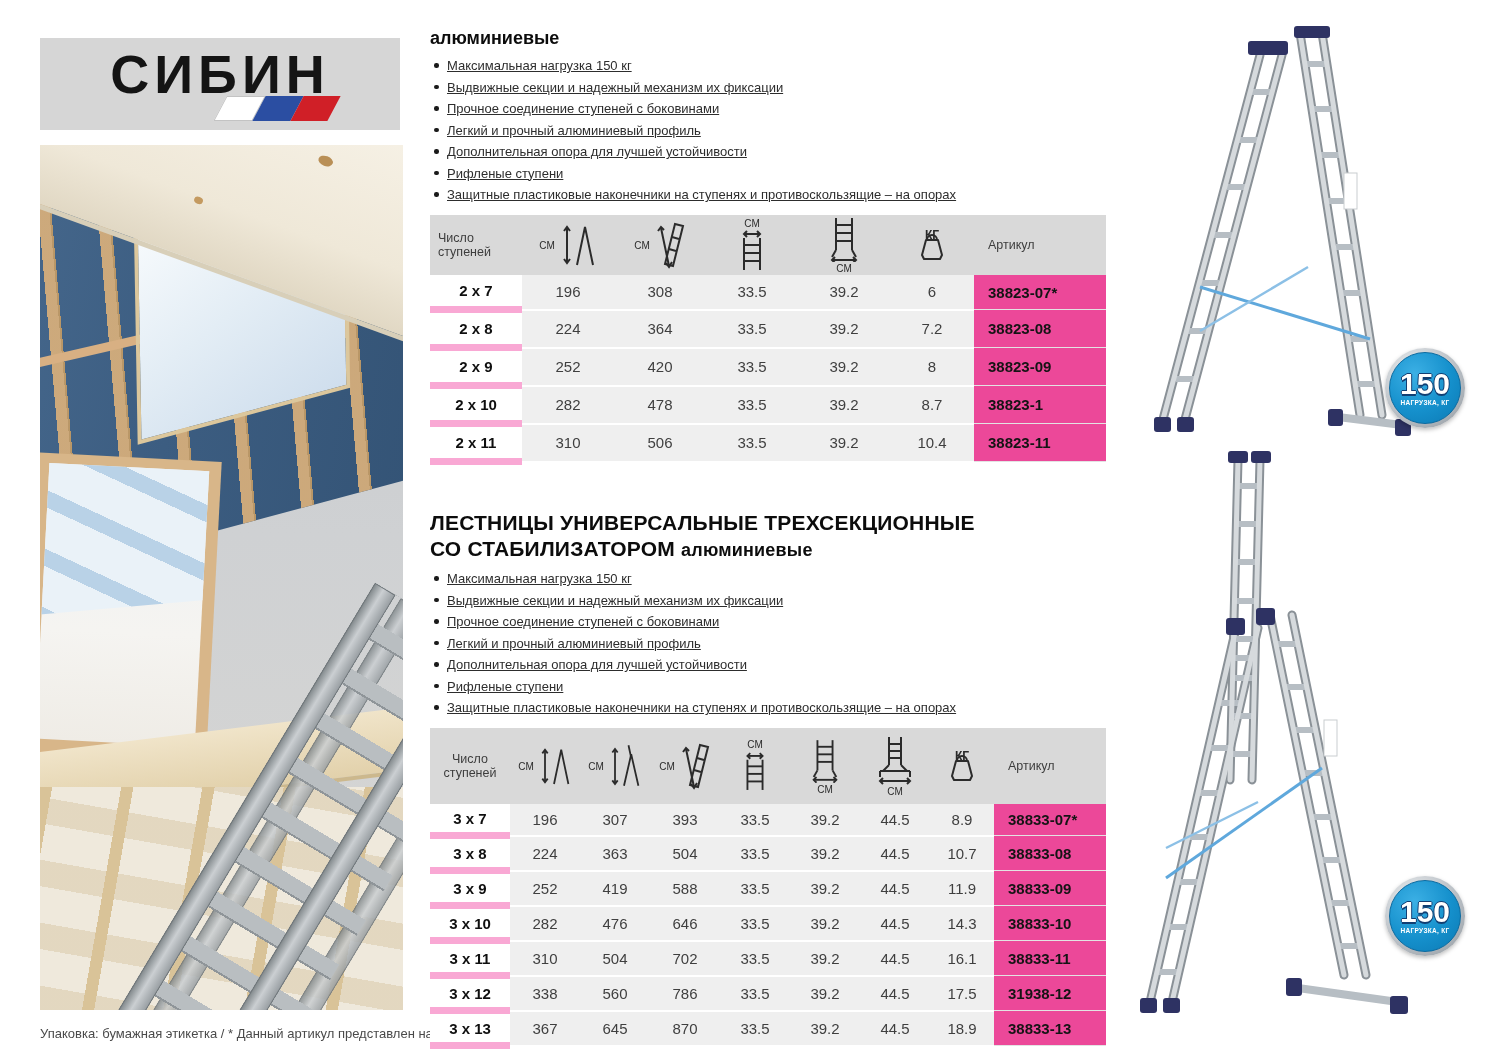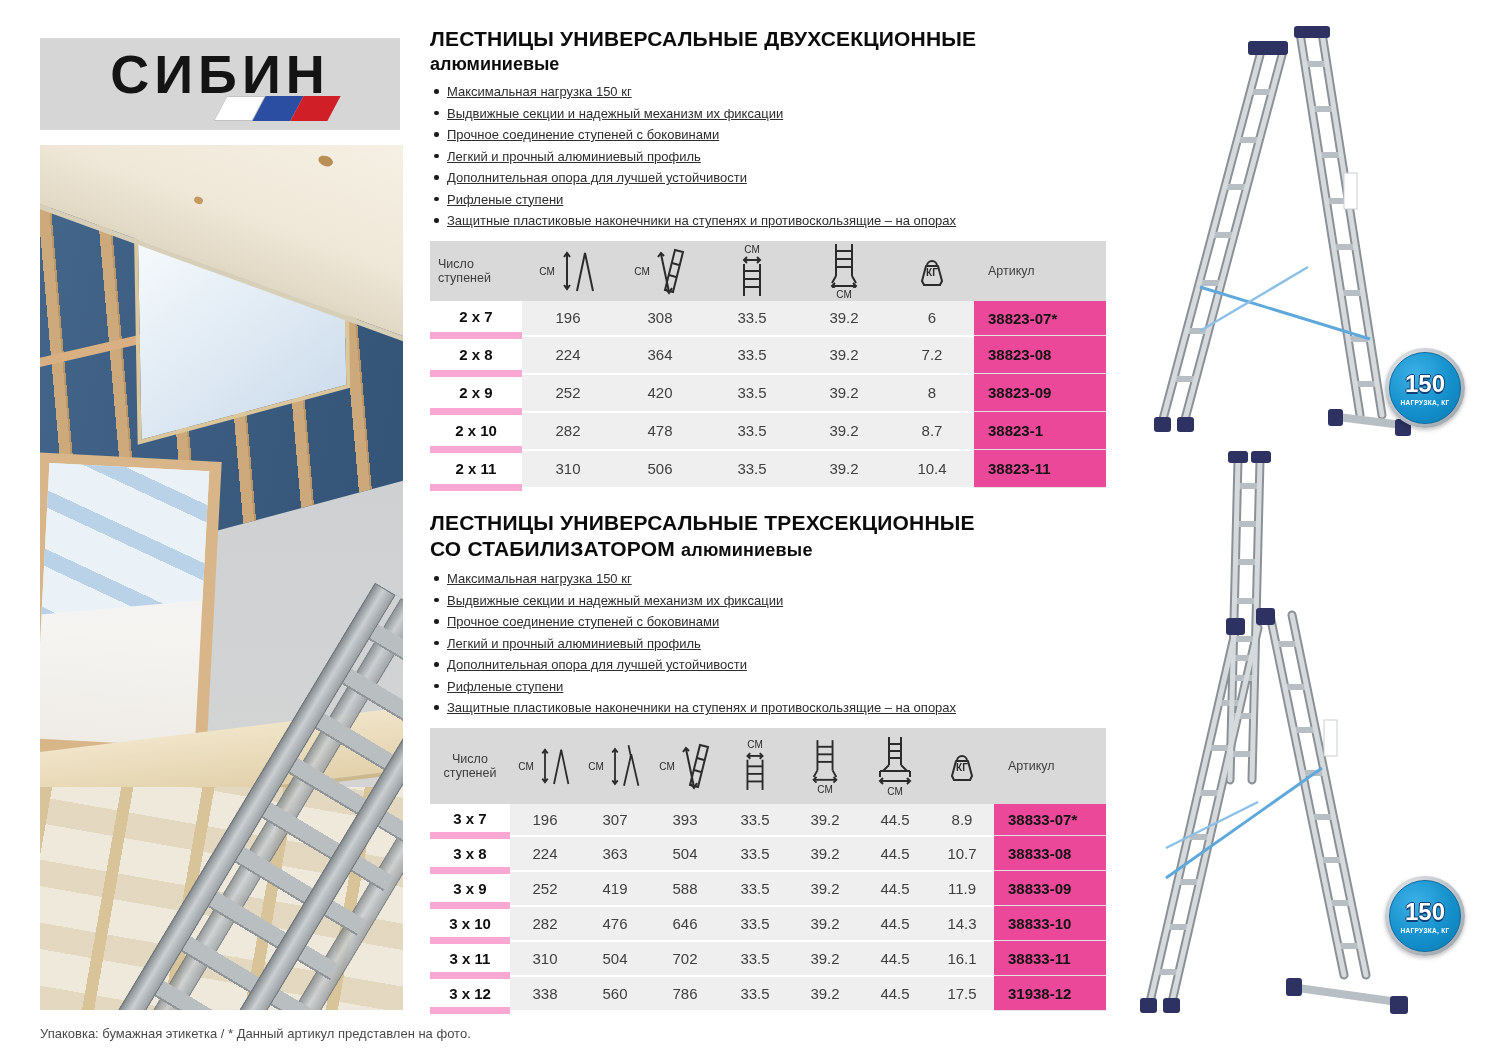--- a/index.html
+++ b/index.html
@@ -81,35 +81,35 @@
   table.t1 tbody td{height:29px;}
   table.t2 tbody td{height:26px;}
   td.c-val{background:#efefef;border-bottom:2px solid #fff;font-size:15px;color:#3f3f3f;text-align:center;}
   td.c-steps{background:#fff;border-bottom:7px solid #f9a8d4;font-weight:bold;font-size:15px;color:#0f0f0f;text-align:center;}
   td.c-article{background:#ec4899;border-bottom:1px solid #e3e3e3;font-weight:bold;font-size:15px;color:#141414;text-align:left;padding-left:14px;}
   .ic-row{display:flex;align-items:center;justify-content:center;gap:2px;}
   .ic-col{display:flex;flex-direction:column;align-items:center;gap:1px;}
   .u{font-size:10px;color:#2a2a2a;}
   .ic{display:block;}
   .kett{position:relative;display:flex;align-items:center;justify-content:center;}
-  .kett .kg{position:absolute;left:50%;bottom:10px;transform:translateX(-50%);font-size:10px;font-weight:bold;color:#2a2a2a;}
+  .kett .kg{position:absolute;left:50%;bottom:20px;transform:translateX(-50%);font-size:12px;font-weight:bold;color:#2a2a2a;}
 
   
   .ladder1{position:absolute;left:1148px;top:25px;}
   .ladder2{position:absolute;left:1130px;top:450px;}
 
   
   .badge{position:absolute;width:80px;height:80px;border-radius:50%;
          background:radial-gradient(circle at 35% 30%,#eceff1,#b7bdc3 60%,#8d949a);
          display:flex;align-items:center;justify-content:center;box-shadow:0 2px 4px rgba(0,0,0,.25);}
   .badge.b1{left:1385px;top:348px;} .badge.b2{left:1385px;top:876px;}
   .badge-inner{width:70px;height:70px;border-radius:50%;border:1px solid #0a6aa0;
                background:radial-gradient(circle at 35% 30%,#3cb0e5,#1590cc 55%,#0c79b3);
                display:flex;flex-direction:column;align-items:center;justify-content:center;}
-  .badge-value{font-size:24px;font-weight:bold;color:#fff;line-height:28px;
+  .badge-value{font-size:30px;font-weight:bold;color:#fff;line-height:28px;
                text-shadow:0 2px 0 #123f73,0 -1px 0 #123f73,1px 0 0 #123f73,-1px 0 0 #123f73;}
   .badge-label{font-size:6.5px;font-weight:bold;color:#fff;letter-spacing:.3px;margin-top:1px;white-space:nowrap;}
 </style>
 </head>
 <body>
 
 <div class="page">
 
   <div class="logo-box">
     <div class="logo-text">СИБИН</div>
@@ -139,21 +139,20 @@
       <div class="ph-rail r4"></div>
       <div class="ph-rungs"></div>
       <div class="ph-rail r1"></div>
       <div class="ph-rail r2"></div>
     </div>
   </div>
 
   <div class="footer-note">Упаковка: бумажная этикетка   /   * Данный артикул представлен на фото.</div>
 
   <div class="sec sec1">
-    <div class="sec-title">ЛЕСТНИЦЫ УНИВЕРСАЛЬНЫЕ ДВУХСЕКЦИОННЫЕ</div>
     <div class="sec-sub">алюминиевые</div>
     <ul class="bullets">
         <li>Максимальная нагрузка 150 кг</li>
         <li>Выдвижные секции и надежный механизм их фиксации</li>
         <li>Прочное соединение ступеней с боковинами</li>
         <li>Легкий и прочный алюминиевый профиль</li>
         <li>Дополнительная опора для лучшей устойчивости</li>
         <li>Рифленые ступени</li>
         <li>Защитные пластиковые наконечники на ступенях и противоскользящие – на опорах</li>
       </ul>
@@ -503,20 +502,31 @@
           <tr>
             <td class="c-steps">3 x 12</td>
             <td class="c-val">338</td>
             <td class="c-val">560</td>
             <td class="c-val">786</td>
             <td class="c-val">33.5</td>
             <td class="c-val">39.2</td>
             <td class="c-val">44.5</td>
             <td class="c-val">17.5</td>
             <td class="c-article">31938-12</td>
+          </tr>
+          <tr>
+            <td class="c-steps">3 x 13</td>
+            <td class="c-val">367</td>
+            <td class="c-val">645</td>
+            <td class="c-val">870</td>
+            <td class="c-val">33.5</td>
+            <td class="c-val">39.2</td>
+            <td class="c-val">44.5</td>
+            <td class="c-val">18.9</td>
+            <td class="c-article">38833-13</td>
           </tr>
         </tbody>
     </table>
   </div>
 
   <svg class="ladder1" width="265" height="415" viewBox="0 0 265 415">
     <g stroke="#8a9197" stroke-width="9" stroke-linecap="round">
       <line x1="112" y1="30" x2="14" y2="398"></line>
         <line x1="134" y1="30" x2="36" y2="398"></line>
       <line x1="152" y1="8" x2="212" y2="390"></line>

